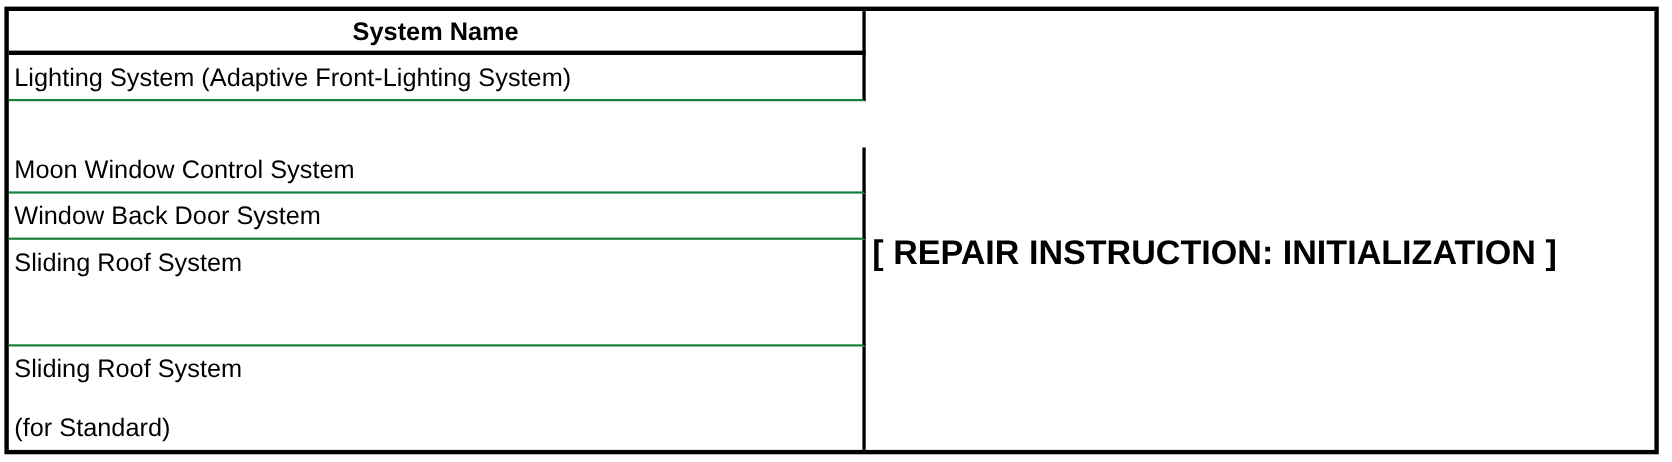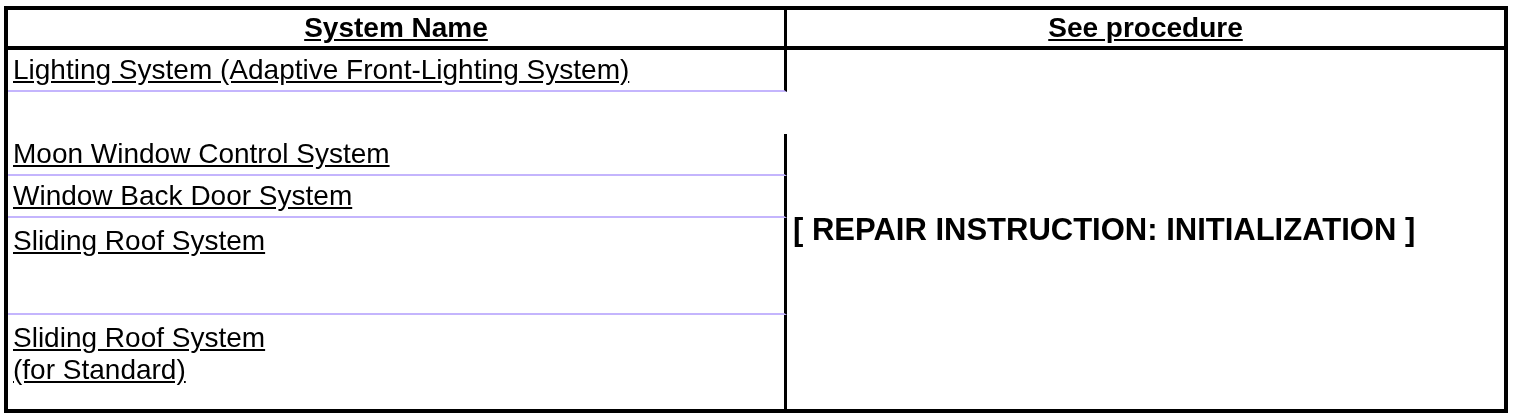--- a/index.html
+++ b/index.html
@@ -25,51 +25,50 @@
     border: 4px solid #000000;
     display: grid;
     grid-template-columns: 779px 1fr;
     grid-template-rows: 40px 42px 42px 42px 42px 97px 1fr;
     background: #ffffff;
   }
   .cell {
     box-sizing: border-box;
     display: flex;
     align-items: center;
-    font-size: 28px;
+    font-size: 23px;
     line-height: 1.15;
     overflow: hidden;
     white-space: nowrap;
-    text-decoration: underline;
   }
   .th {
     justify-content: center;
     font-weight: bold;
     border-bottom: 4px solid #000000;
   }
   .col-left {
     grid-column: 1;
     border-right: 3px solid #000000;
   }
   .col-right {
     grid-column: 2;
   }
   .td {
     padding-left: 5px;
-    border-bottom: 2px solid #c4b5fd;
+    border-bottom: 2px solid #15803d;
   }
   .td.no-sep {
     border-bottom: none;
   }
   .td.twoline {
     flex-direction: column;
     align-items: flex-start;
     justify-content: space-between;
     padding-top: 7px;
-    padding-bottom: 24px;
+    padding-bottom: 8px;
   }
   .proc-cell {
     grid-column: 2;
     grid-row: 2 / span 6;
     box-sizing: border-box;
     display: flex;
     align-items: center;
     padding-left: 6px;
     font-size: 31px;
     font-weight: bold;
@@ -77,21 +76,20 @@
   }
 </style>
 </head>
 <body>
 
 <div class="page">
   <div class="proc-table">
 
     <div class="cell th col-left" style="grid-row:1">System Name</div>
 
-    <div class="cell th col-right" style="grid-row:1">See procedure</div>
 
     <div class="cell td col-left" style="grid-row:2">Lighting System (Adaptive Front-Lighting System)</div>
 
 
     <div class="cell td col-left" style="grid-row:4">Moon Window Control System</div>
 
     <div class="cell td col-left" style="grid-row:5">Window Back Door System</div>
 
     <div class="cell td col-left twoline" style="grid-row:6">
       <span>Sliding Roof System</span>

